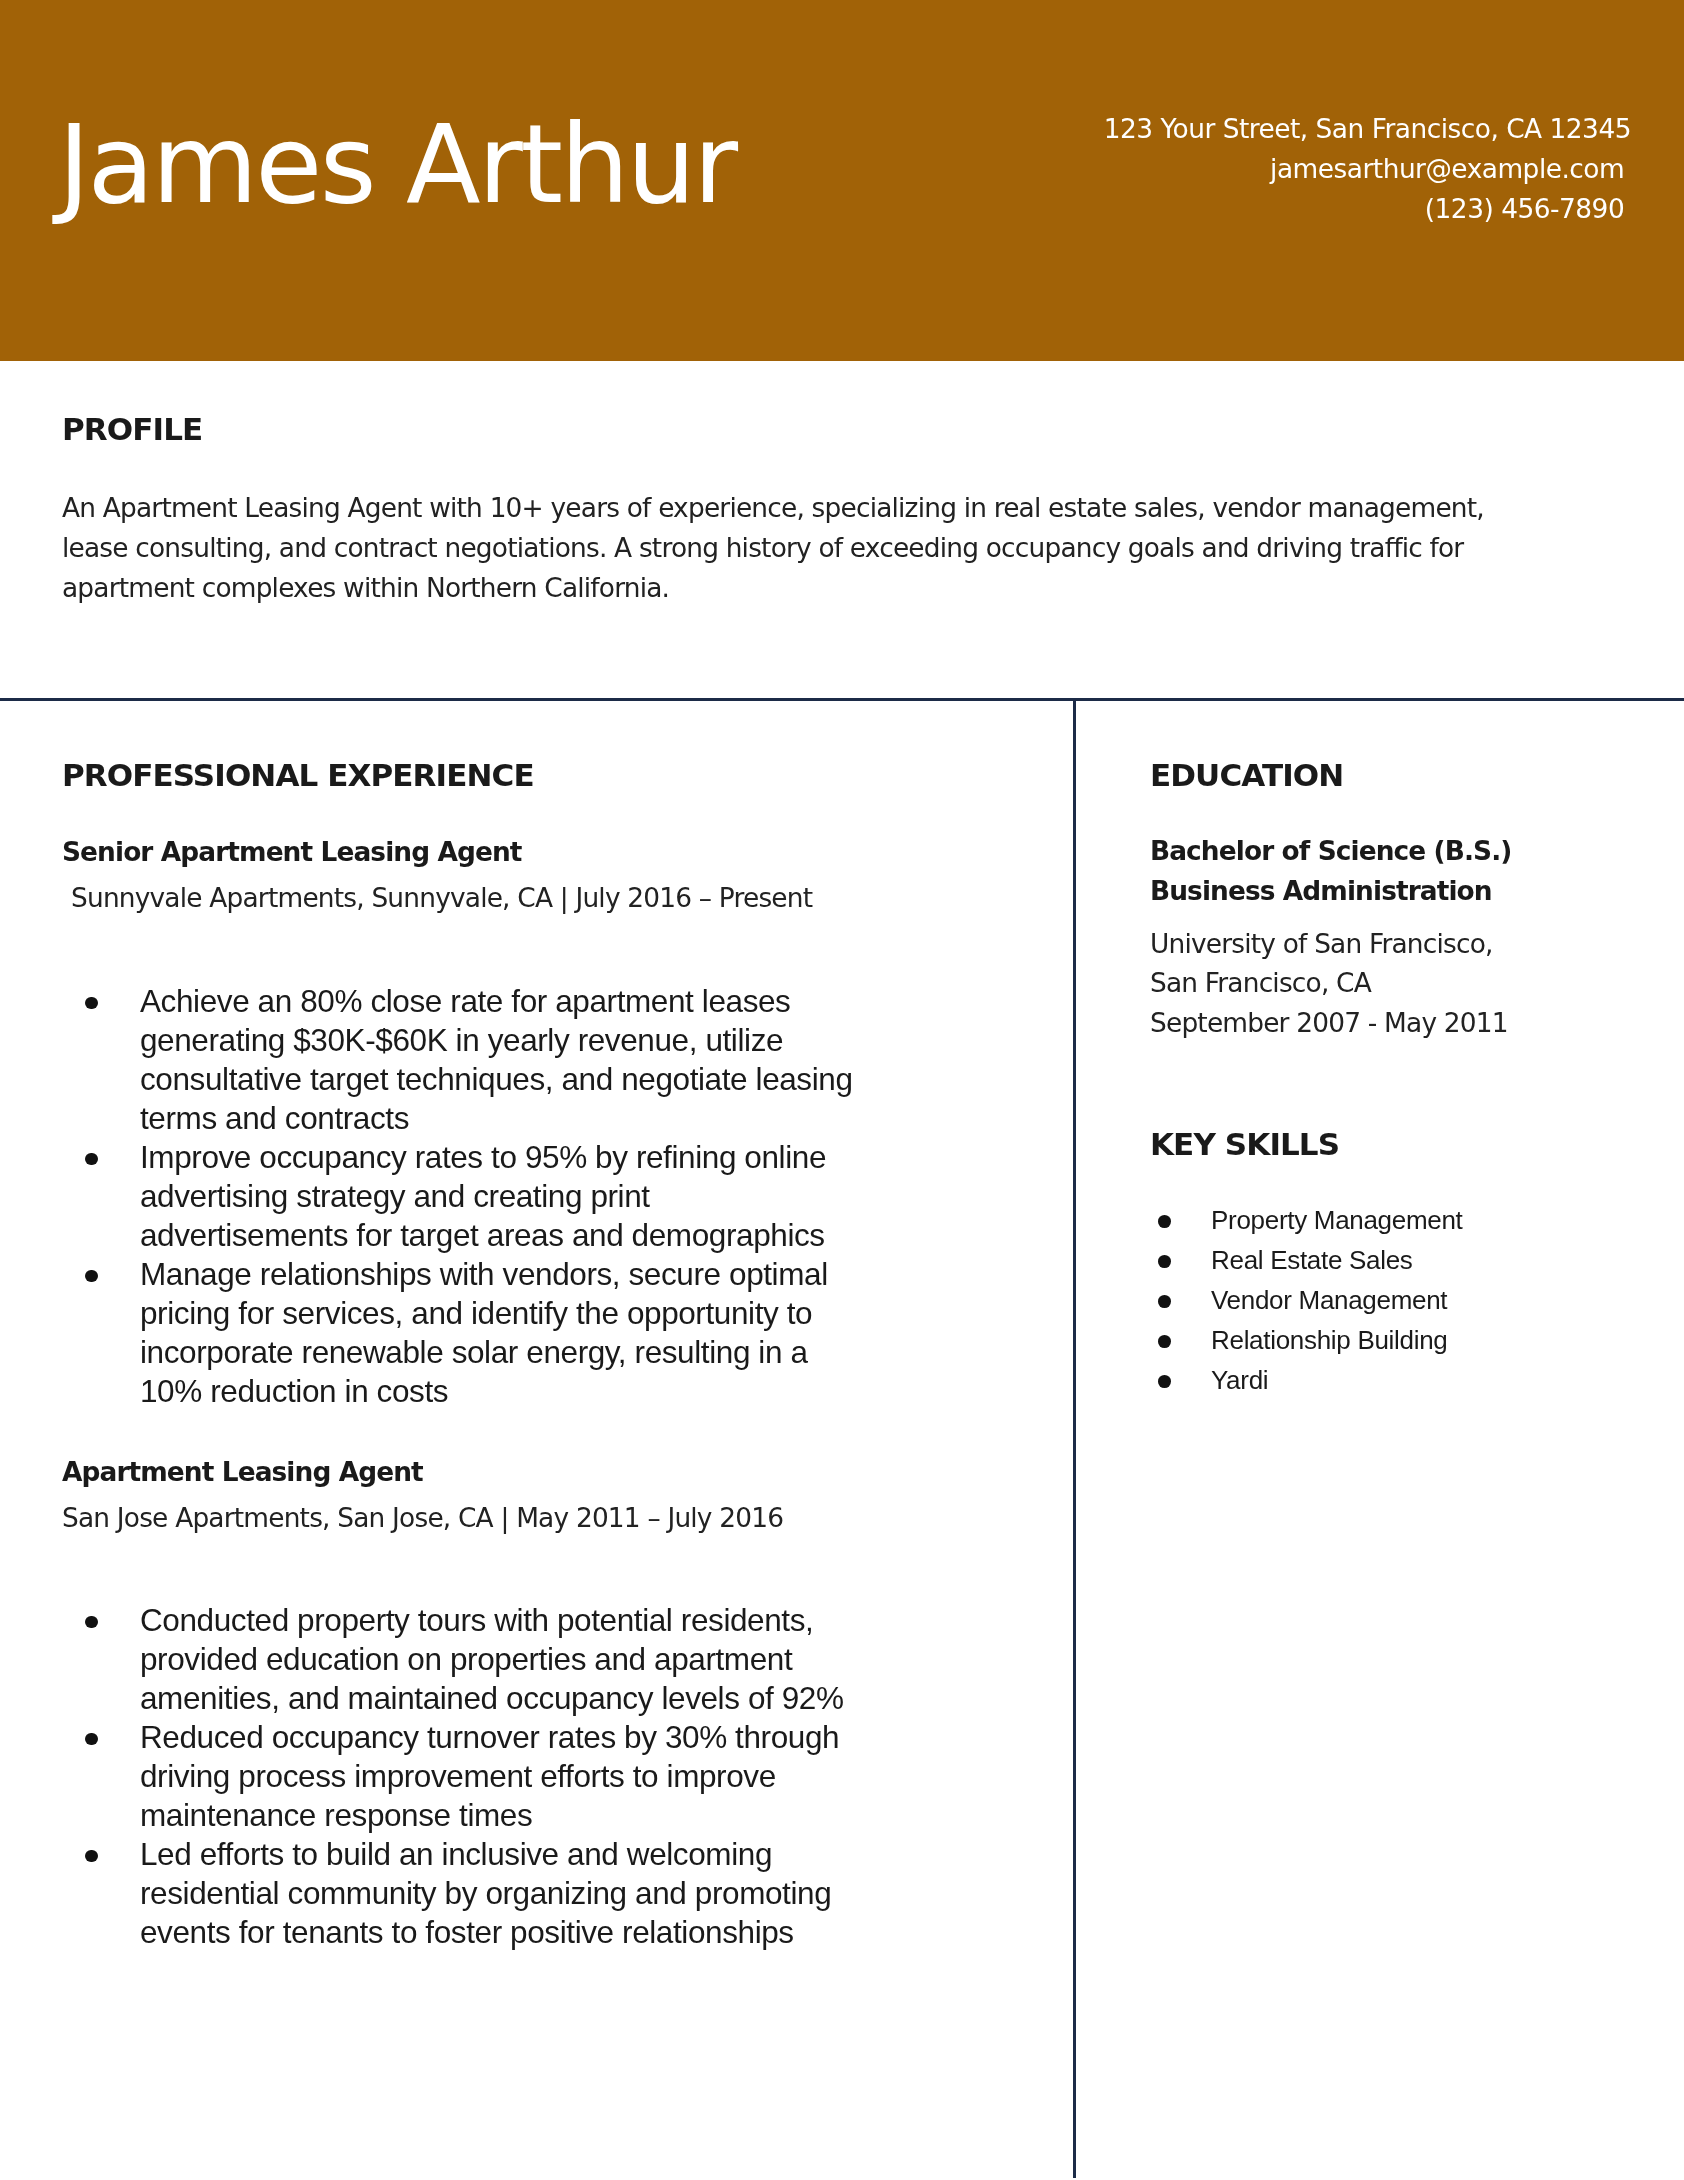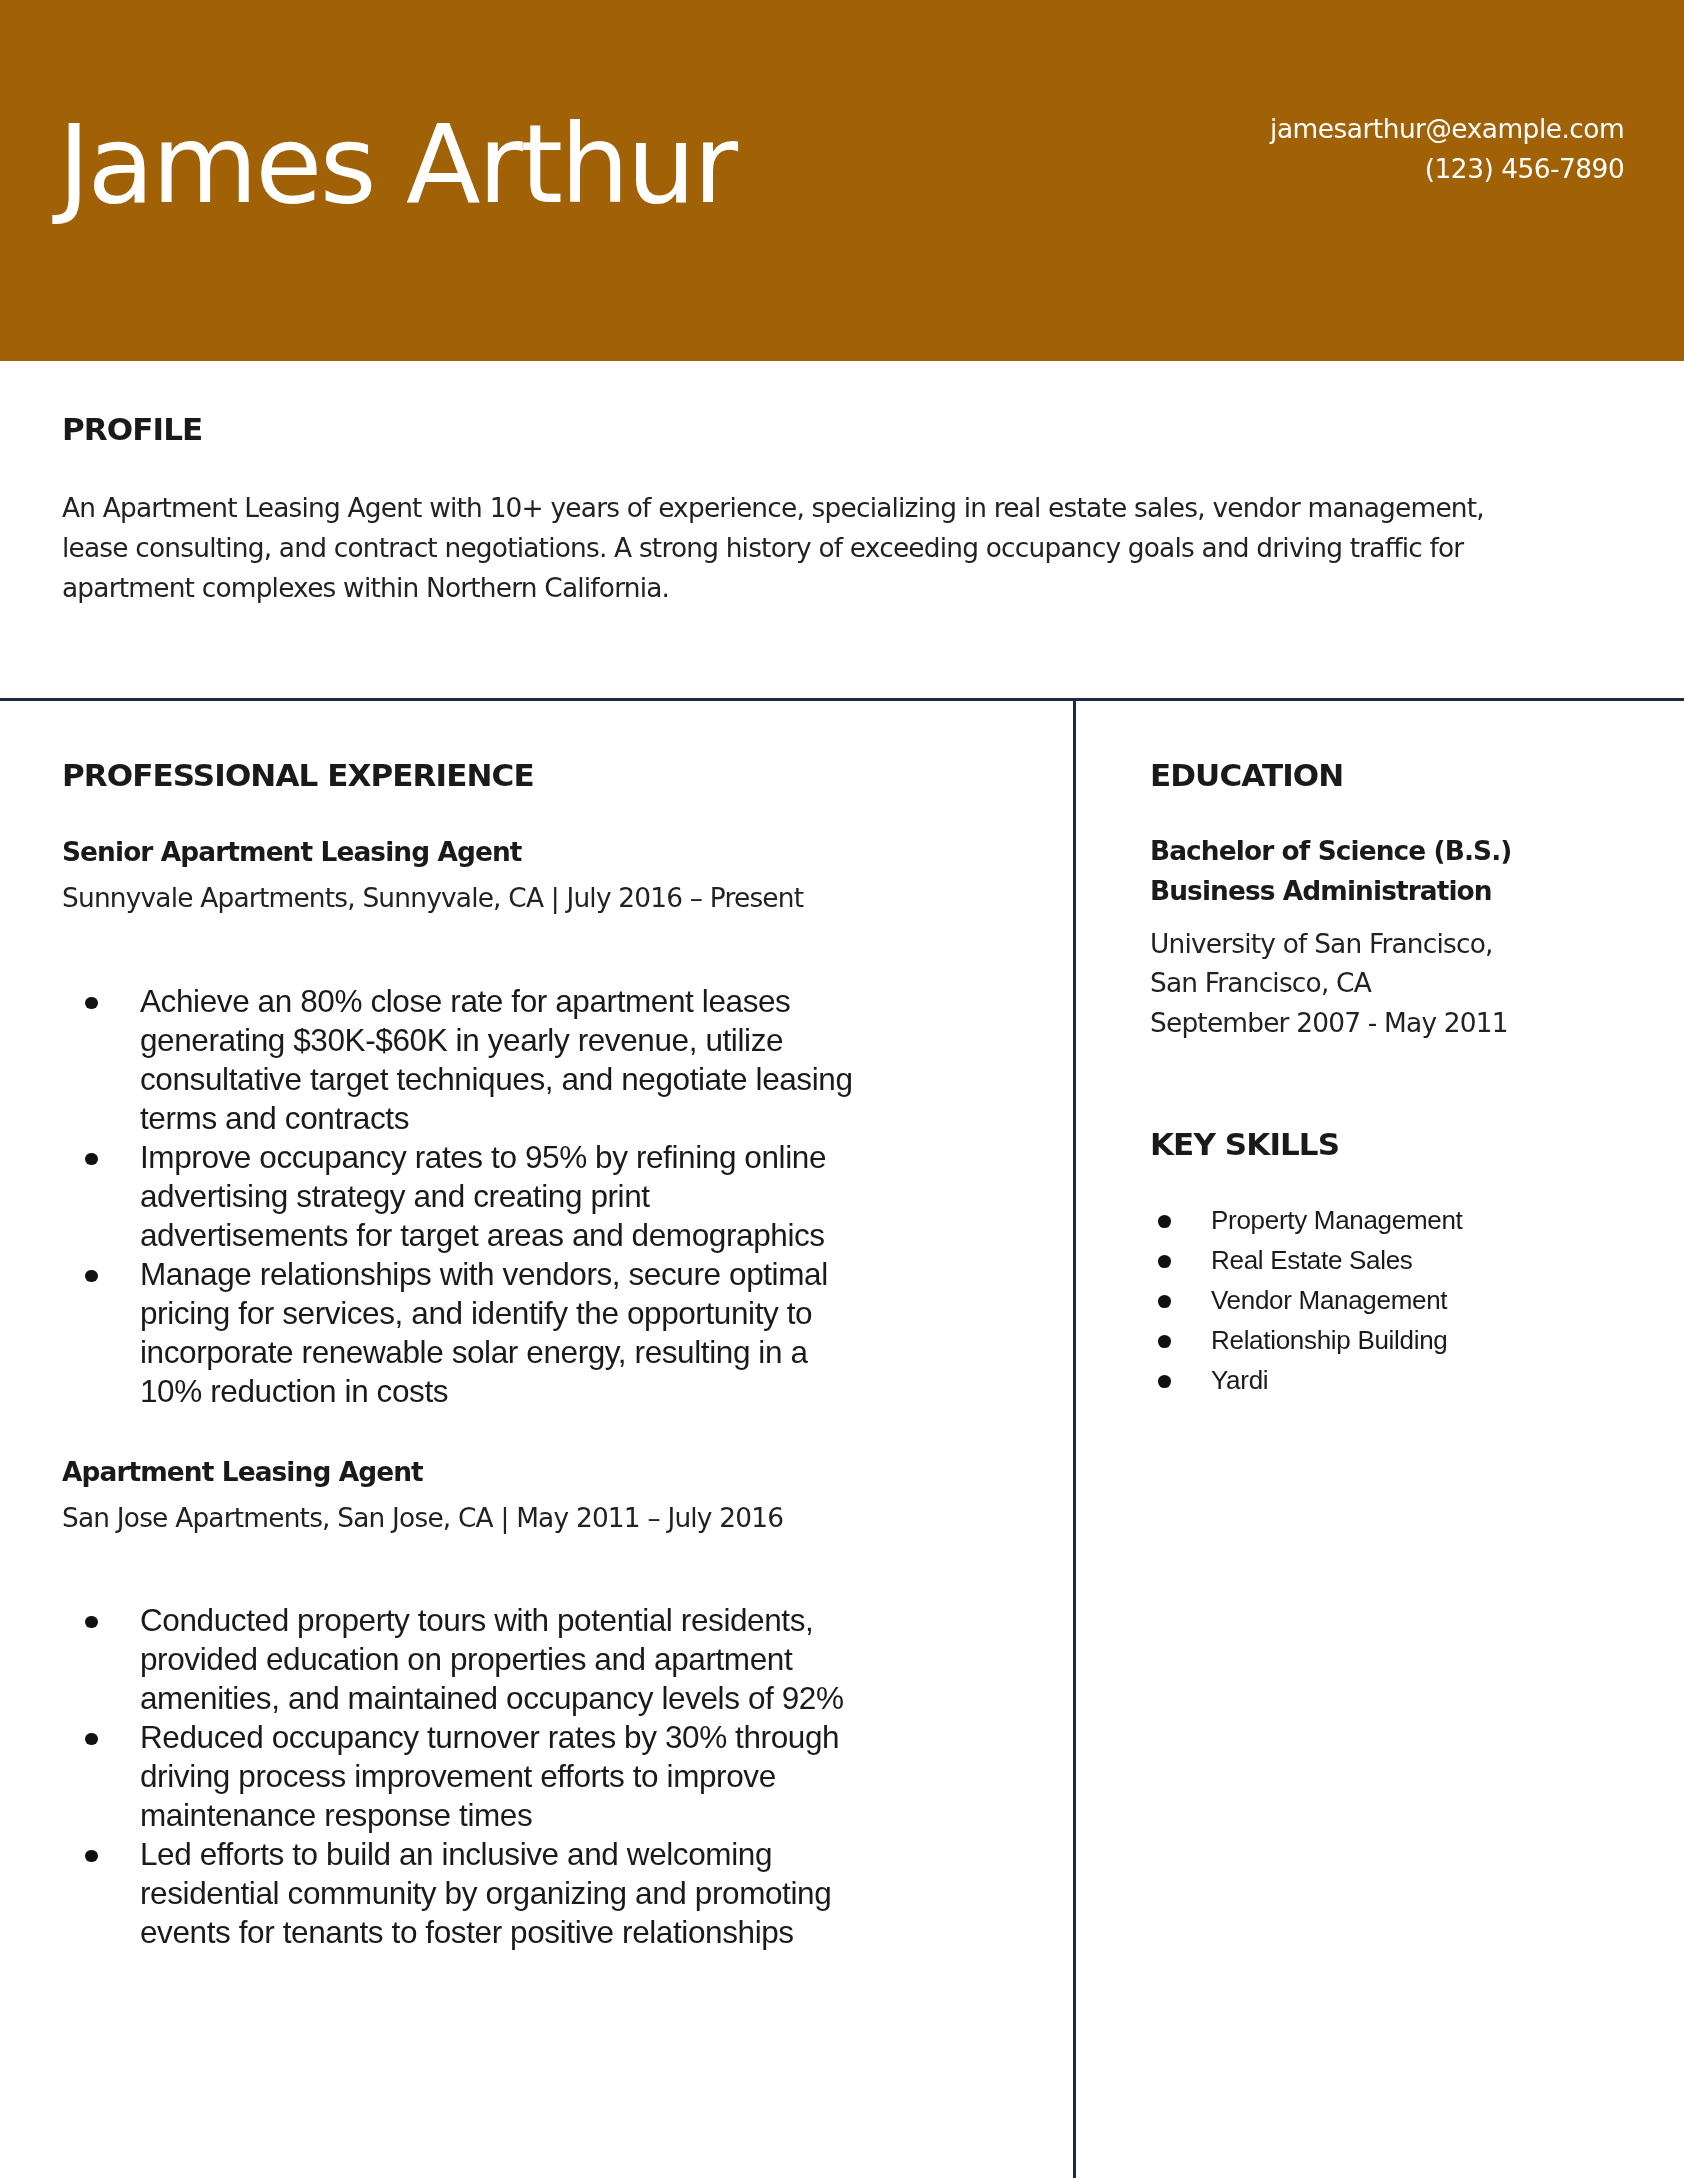--- a/index.html
+++ b/index.html
@@ -86,40 +86,41 @@
     position: absolute; left: 76px; top: 15.3px; width: 12.8px; height: 12.8px;
     border-radius: 50%; background: #111;
   }
 </style>
 </head>
 <body>
 
 <div class="header" style="background: #a16207;">
   <div class="name">James Arthur</div>
   <div class="contact">
+    <div class="c-address">123 Your Street, San Francisco, CA 12345</div>
     <div class="c-email">jamesarthur@example.com</div>
     <div class="c-phone">(123) 456-7890</div>
   </div>
 </div>
 
 <div class="sec-title" style="left:62px; top:411px;">PROFILE</div>
 <div class="profile-text calibri">
   <span>An Apartment Leasing Agent with 10+ years of experience, specializing in real estate sales, vendor management,</span>
   <span>lease consulting, and contract negotiations. A strong history of exceeding occupancy goals and driving traffic for</span>
   <span>apartment complexes within Northern California.</span>
 </div>
 
 <div class="hr" style="background: rgb(28, 43, 71);"></div>
 <div class="vr" style="background: rgb(28, 43, 71);"></div>
 
 <div class="left-col">
   <div class="sec-title" style="left:62px; top:757px;">PROFESSIONAL EXPERIENCE</div>
 
   <div class="job-title" style="top:836px;">Senior Apartment Leasing Agent</div>
-  <div class="job-meta calibri" style="top:882px;">Sunnyvale Apartments, Sunnyvale, CA | July 2016 – Present</div>
+  <div class="job-meta calibri" style="top:882px;margin-left:9px;">Sunnyvale Apartments, Sunnyvale, CA | July 2016 – Present</div>
   <ul class="bullets" style="top:966px;">
     <li>
       <span class="dot"></span>
       <span class="line">Achieve an 80% close rate for apartment leases</span>
       <span class="line">generating $30K-$60K in yearly revenue, utilize</span>
       <span class="line">consultative target techniques, and negotiate leasing</span>
       <span class="line">terms and contracts</span>
     </li>
     <li>
       <span class="dot"></span>

